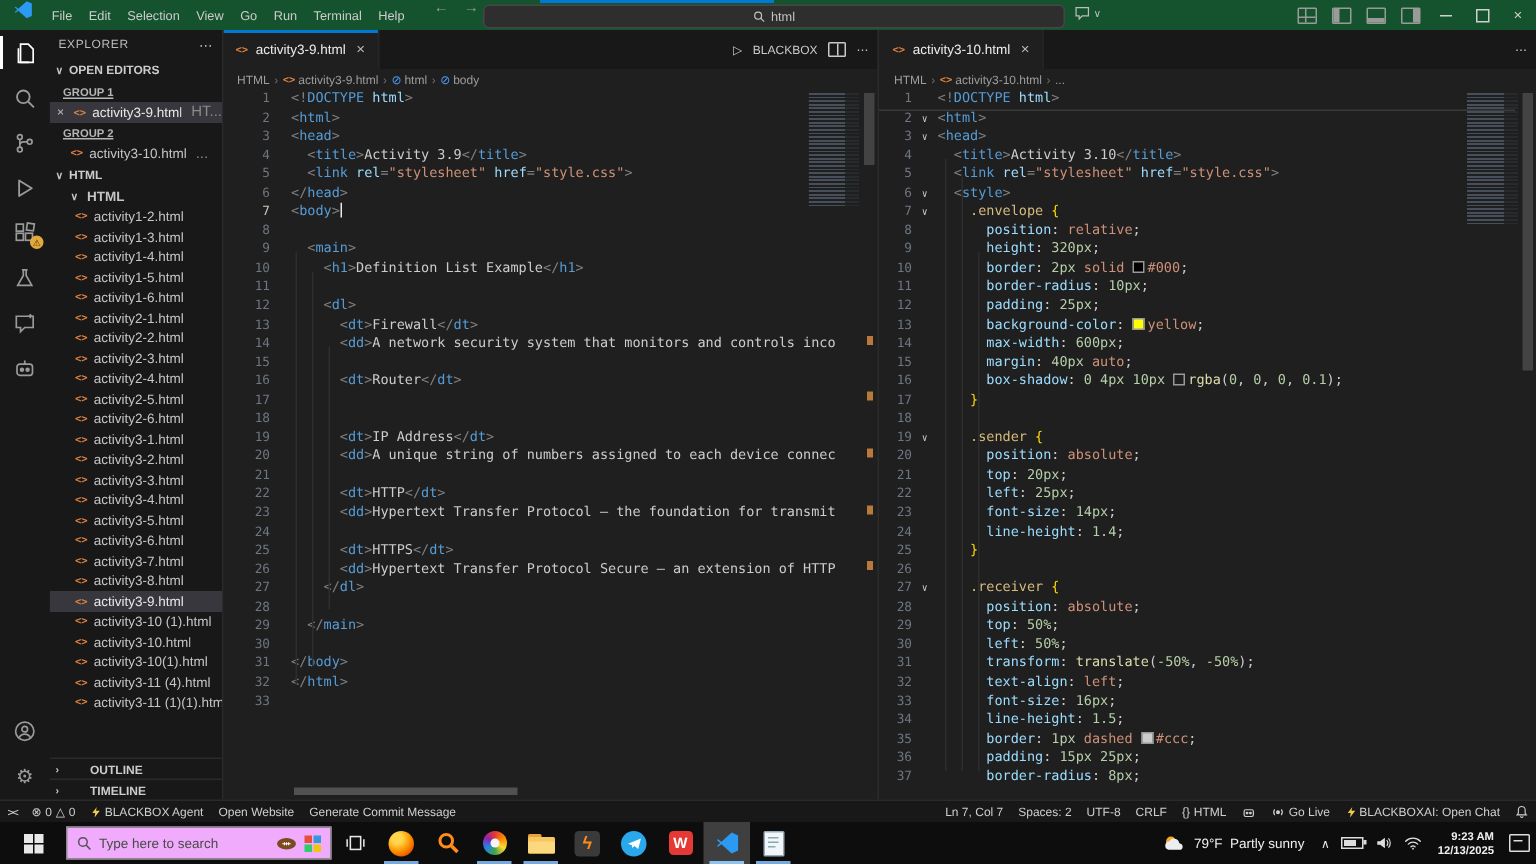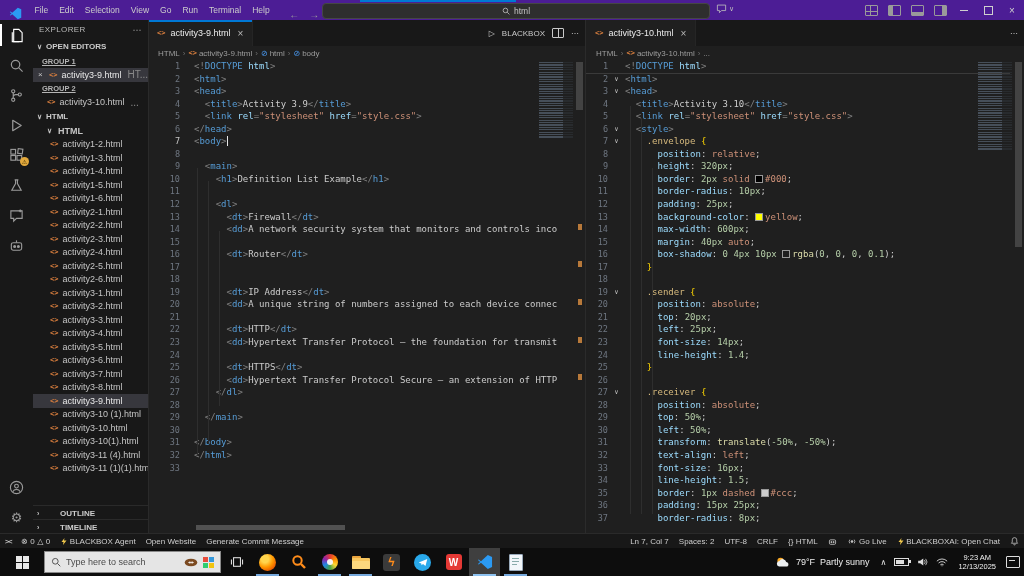--- a/index.html
+++ b/index.html
@@ -1,19 +1,19 @@
 <!DOCTYPE html>
 <html><head>
 <meta charset="utf-8">
 <style>
   html,body{margin:0;padding:0;background:#000;}
   #screen{position:relative;width:1024px;height:576px;background:#1f1f1f;overflow:hidden;
     font-family:"Liberation Sans",sans-serif;-webkit-font-smoothing:antialiased;}
   
-  .titlebar{position:absolute;left:0;top:0;right:0;height:20px;background:#4c1d95;display:flex;align-items:flex-end;z-index:30;}
+  .titlebar{position:absolute;left:0;top:0;right:0;height:20px;background:#14532d;display:flex;align-items:flex-start;z-index:30;}
   .vslogo{width:13px;height:13px;margin:0 7px 0 9px;flex:none;}
   .menu-item{font-size:8.5px;color:#cccccc;padding:0 5.5px;line-height:20px;}
   .nav-arrows{margin-left:14px;color:#9d9d9d;font-size:10px;display:flex;gap:10px;}
   .cmd-center{position:absolute;left:322px;top:2.5px;width:386px;height:14px;background:#2e2e2e;border:1px solid #464646;border-radius:4px;display:flex;align-items:center;justify-content:center;gap:4px;color:#c3c3c3;font-size:8.5px;}
   .title-progress{position:absolute;left:360px;top:0;width:156px;height:2px;background:#0078d4;}
   .copilot{position:absolute;left:716px;top:3px;display:flex;align-items:center;gap:2px;color:#bdbdbd;}
   .win-zone{position:absolute;right:0;top:0;height:20px;display:flex;align-items:center;}
   .layout-ico{width:11px;height:9px;border:1px solid #9a9a9a;margin:0 5px;position:relative;border-radius:1px;}
   .layout-ico i{position:absolute;background:#9a9a9a;}
   .wbtn{width:24px;height:20px;display:flex;align-items:center;justify-content:center;color:#cfcfcf;font-size:10px;}
@@ -90,31 +90,31 @@
   .statusbar{position:absolute;left:0;right:0;bottom:28px;height:14px;background:#181818;border-top:1px solid #2a2a2a;display:flex;align-items:center;font-size:8px;color:#cfcfcf;z-index:25;}
   .st-item{display:flex;align-items:center;gap:2.5px;padding:0 5px;white-space:nowrap;}
   .st-left{display:flex;align-items:center;}
   .st-right{margin-left:auto;display:flex;align-items:center;}
   .remote-glyph{font-family:"DejaVu Sans Mono",monospace;font-size:7.5px;letter-spacing:-1.5px;color:#cfcfcf;}
   
   .taskbar{position:absolute;left:0;right:0;bottom:0;height:28px;background:#0d0d0d;display:flex;align-items:center;z-index:40;}
   .tb-start{width:44px;height:28px;display:flex;align-items:center;justify-content:center;}
   .win-grid{display:grid;grid-template-columns:6px 6px;grid-template-rows:6px 6px;gap:1px;}
   .win-grid i{background:#e8e8e8;}
-  .tb-search{width:177px;height:22px;background:#e5e5e5;border:1px solid #8a8a8a;display:flex;align-items:center;gap:5px;padding:0 6px;box-sizing:border-box;}
+  .tb-search{width:177px;height:22px;background:#f0abfc;border:1px solid #8a8a8a;display:flex;align-items:center;gap:5px;padding:0 6px;box-sizing:border-box;}
   .tb-search .ph{font-size:9px;color:#4a4a4a;white-space:nowrap;overflow:hidden;flex:1;}
   .mini-grid{display:grid;grid-template-columns:5px 5px;grid-template-rows:5px 5px;gap:1px;flex:none;}
   .tb-tile{width:31px;height:28px;display:flex;align-items:center;justify-content:center;position:relative;flex:none;}
   .tb-tile.active{background:#3f3f3f;}
   .tb-tile.running::after{content:"";position:absolute;left:4px;right:4px;bottom:0;height:2px;background:#76a9dd;}
   .tb-tile.active.running::after{background:#8ec2f0;}
   .tray{margin-left:auto;display:flex;align-items:center;gap:0;}
   .tray-item{display:flex;align-items:center;justify-content:center;padding:0 4px;color:#e6e6e6;}
   .weather{display:flex;align-items:center;gap:5px;color:#f0f0f0;font-size:9px;padding:0 7px;}
-  .clock{font-size:7.5px;color:#f0f0f0;text-align:center;line-height:9px;padding:0 6px;}
+  .clock{font-size:7.5px;color:#f0f0f0;text-align:right;line-height:9px;padding:0 6px;font-weight:bold;}
   .battery{width:13px;height:6px;border:1px solid #ddd;position:relative;}
   .battery::before{content:"";position:absolute;right:-3px;top:1px;width:2px;height:3px;background:#ddd;}
   .battery i{position:absolute;left:1px;top:1px;bottom:1px;width:8px;background:#ddd;}
   .notif{width:12px;height:10px;border:1px solid #ddd;border-radius:1px;position:relative;}
   .notif::after{content:"";position:absolute;left:2px;top:3px;width:6px;height:1px;background:#ddd;}
   svg{display:block;}
 </style>
 </head>
 <body>
 

